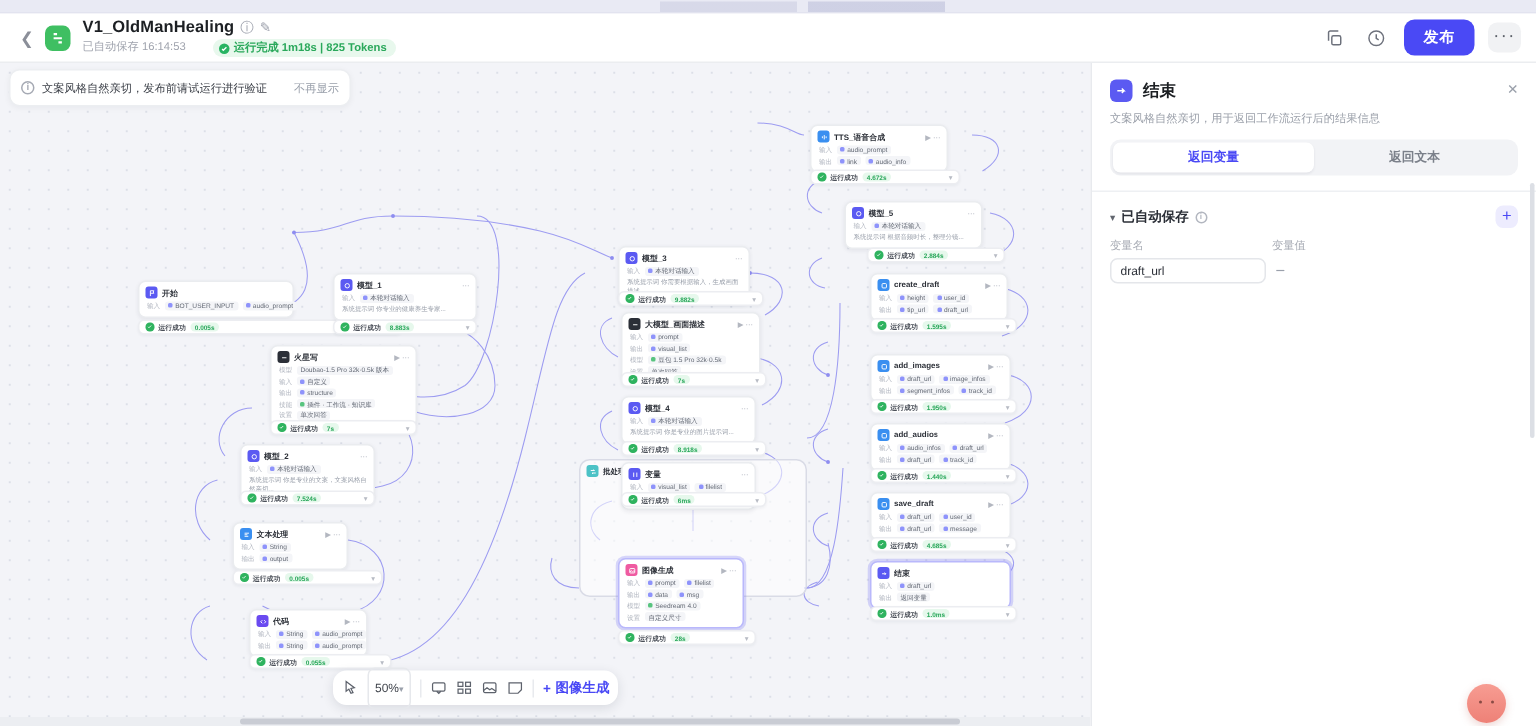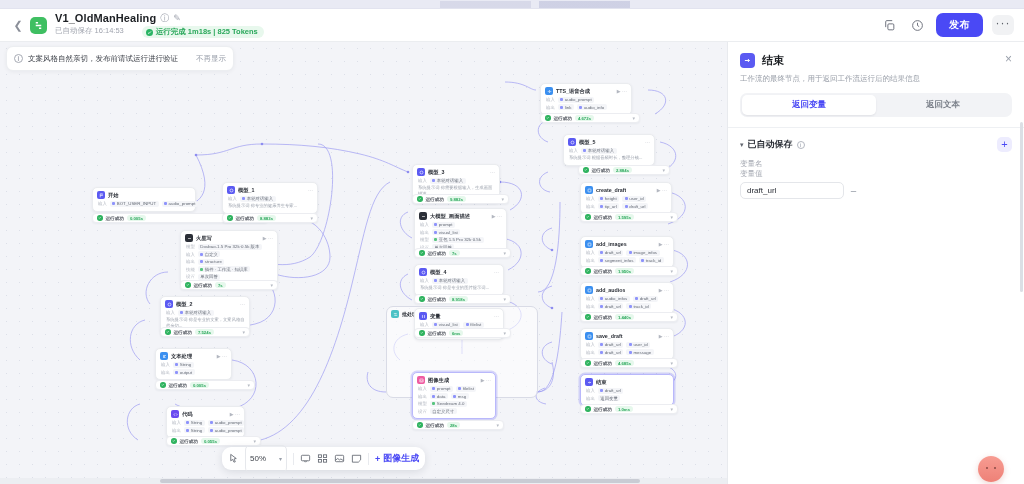--- a/index.html
+++ b/index.html
@@ -104,21 +104,21 @@
   .loophdr .lico svg{width:5px;height:5px;}
   .loophdr .lttl{font-size:5px;font-weight:bold;color:#2b2f37;}
   .loophdr .lx{margin-left:3px;color:#b7bbc4;font-size:5px;}
 
   
   .toolbar{position:absolute;left:222px;bottom:14px;display:flex;align-items:center;gap:7px;z-index:16;}
   .tgroup{background:#fff;border-radius:9px;box-shadow:0 2px 8px rgba(25,30,50,.12);
     display:flex;align-items:center;padding:4px 6px;gap:6px;height:23px;}
   .tbtn{display:flex;align-items:center;justify-content:center;color:#5d626c;cursor:pointer;}
   .tbtn svg{width:11px;height:11px;}
-  .zoomsel{display:flex;align-items:center;gap:13px;border:1px solid #e6e8ec;border-radius:5px;
+  .zoomsel{display:flex;align-items:center;gap:0;border:1px solid #e6e8ec;border-radius:5px;
     padding:1px 4px;font-size:8px;color:#41454d;cursor:pointer;height:28px;}
   .zoomsel .cv{color:#9aa0ab;font-size:6px;}
   .divider{width:1px;height:12px;background:#e8eaee;}
   .addnode{display:flex;align-items:center;gap:3px;color:#4a49f5;font-size:9px;
     font-weight:bold;cursor:pointer;white-space:nowrap;}
   .runbtn{background:#18b250;color:#fff;border:none;border-radius:7px;height:20px;
     display:flex;align-items:center;gap:4px;padding:0 11px;font-size:9px;font-weight:bold;
     cursor:pointer;white-space:nowrap;}
   .runbtn .tri{width:0;height:0;border-left:5px solid #fff;border-top:3.5px solid transparent;
     border-bottom:3.5px solid transparent;}
@@ -144,21 +144,21 @@
   .ptab.active{background:#fff;color:#4a49f5;box-shadow:0 1px 2px rgba(25,30,50,.08);}
   .psep{height:1px;background:#eef0f3;margin:10px 0 0 0;}
   .sechead{display:flex;align-items:center;padding:9px 12px 0 12px;gap:4px;}
   .sechead .chev{color:#62666f;font-size:7px;}
   .sechead .sh-t{font-size:9px;font-weight:bold;color:#2b2f37;}
   .sechead .sh-i{width:8px;height:8px;border-radius:50%;border:1px solid #b3b7c0;
     color:#b3b7c0;font-size:5.5px;display:flex;align-items:center;justify-content:center;font-weight:bold;}
   .sechead .plus{margin-left:auto;width:15px;height:15px;border-radius:5px;background:#edecfe;
     color:#4a49f5;display:flex;align-items:center;justify-content:center;font-size:11px;
     cursor:pointer;line-height:1;}
-  .collbl{display:flex;padding:7px 12px 0 12px;font-size:7.5px;color:#a7abb4;flex-direction:column;}
+  .collbl{display:flex;padding:7px 12px 0 12px;font-size:7.5px;color:#a7abb4;}
   .collbl .c1{width:108px;}
   .varrow{display:flex;align-items:center;padding:3px 12px 0 12px;gap:5px;}
   .vname{width:104px;height:17px;border:1px solid #e4e6ea;border-radius:5px;
     display:flex;align-items:center;padding:0 6px;font-size:8px;color:#2b2f37;background:#fff;}
   .vval{flex:1;height:17px;border:1px solid #e4e6ea;border-radius:5px;display:flex;
     align-items:center;padding:0 4px;gap:3px;background:#fff;}
   .vtype{display:flex;align-items:center;gap:2px;font-size:7.5px;color:#62666f;flex:none;}
   .vtype .cv{font-size:5.5px;color:#a7abb4;}
   .vbar{width:1px;height:10px;background:#e8eaee;flex:none;}
   .verr{width:8px;height:8px;border-radius:2px;background:#ea5455;color:#fff;font-size:6px;
@@ -1067,21 +1067,21 @@
   <div class="panel">
     <div class="phead">
       <span class="pico">
         <svg viewBox="0 0 24 24" fill="none" stroke="#fff" stroke-width="2.6">
             <path d="M5 12h12l-4-4M17 12l-4 4"></path>
           </svg>
       </span>
       <span class="pttl">结束</span>
       <span class="pclose">×</span>
     </div>
-    <div class="pdesc">工作流的最终节点，用于返回工作流运行后的结果信息</div>
+    <div class="pdesc">文案风格自然亲切，用于返回工作流运行后的结果信息</div>
     <div class="ptabs">
       <div class="ptab active">返回变量</div>
       <div class="ptab">返回文本</div>
     </div>
     <div class="psep"></div>
     <div class="sechead">
       <span class="chev">▾</span>
       <span class="sh-t">已自动保存</span>
       <span class="sh-i">i</span>
       <span class="plus">+</span>

